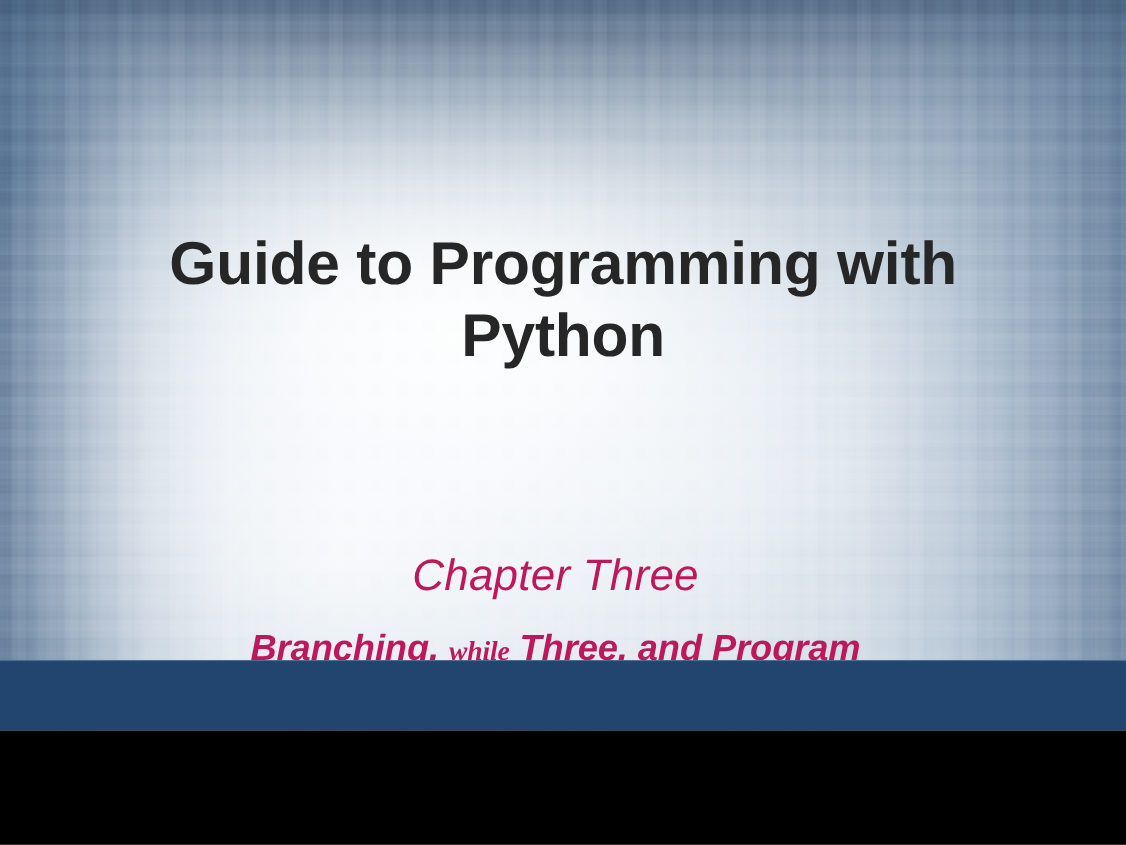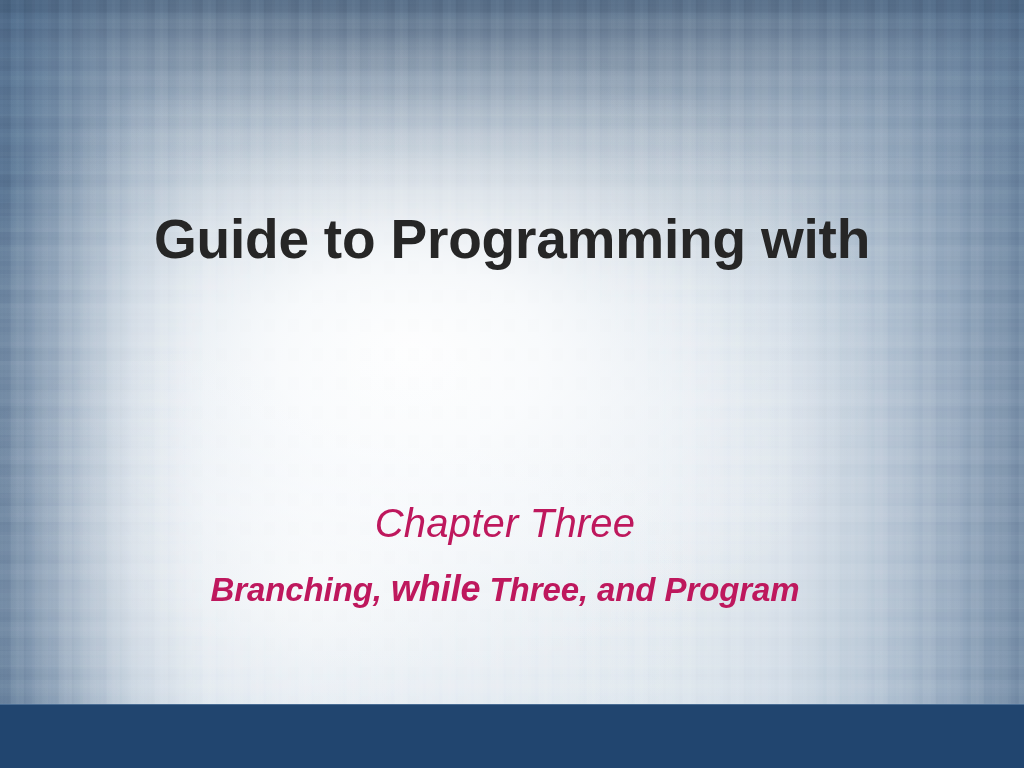--- a/index.html
+++ b/index.html
@@ -4,21 +4,21 @@
 <title>Slide</title>
 <style>
   html, body {
     margin: 0;
     padding: 0;
     background: #000;
   }
   #slide {
     position: relative;
     width: 1024px;
-    height: 768px;
+    height: 664px;
     overflow: hidden;
     font-family: "Liberation Sans", sans-serif;
     background: #eef1f4;
   }
 
   
   .bg-layer {
     position: absolute;
     inset: 0;
     pointer-events: none;
@@ -177,44 +177,45 @@
   .sub-desc {
     margin-top: 18px;
     font-size: 33px;
     font-style: italic;
     font-weight: bold;
     line-height: 45px;
     letter-spacing: -0.1px;
   }
 
   .mono-kw {
-    font-family: Liberation Sans, sans-serif;
+    font-family: Liberation Serif, serif;
     font-style: italic;
     font-weight: bold;
-    font-size: 36px;
+    font-size: 25px;
   }
 </style>
 </head>
 <body>
 
 <div id="slide">
 
   <div class="bg-layer bg-vert"></div>
   <div class="bg-layer bg-horiz"></div>
   <div class="bg-layer bg-glow"></div>
   <div class="bg-layer bg-glow2"></div>
   <div class="bg-layer bg-top"></div>
   <div class="bg-layer bg-stripes-v"></div>
   <div class="bg-layer bg-stripes-h"></div>
   <div class="bg-layer bg-mosaic"></div>
 
   <div class="content">
 
     <div class="title-block">
       <div>Guide to Programming with</div>
+      <div>Python</div>
     </div>
 
     <div class="subtitle-block">
       <div class="sub-chapter">Chapter Three</div>
       <div class="sub-desc">
         <div><span>Branching,</span> <span class="mono-kw">while</span> <span>Three, and Program</span></div>
       </div>
     </div>
 
   </div>

